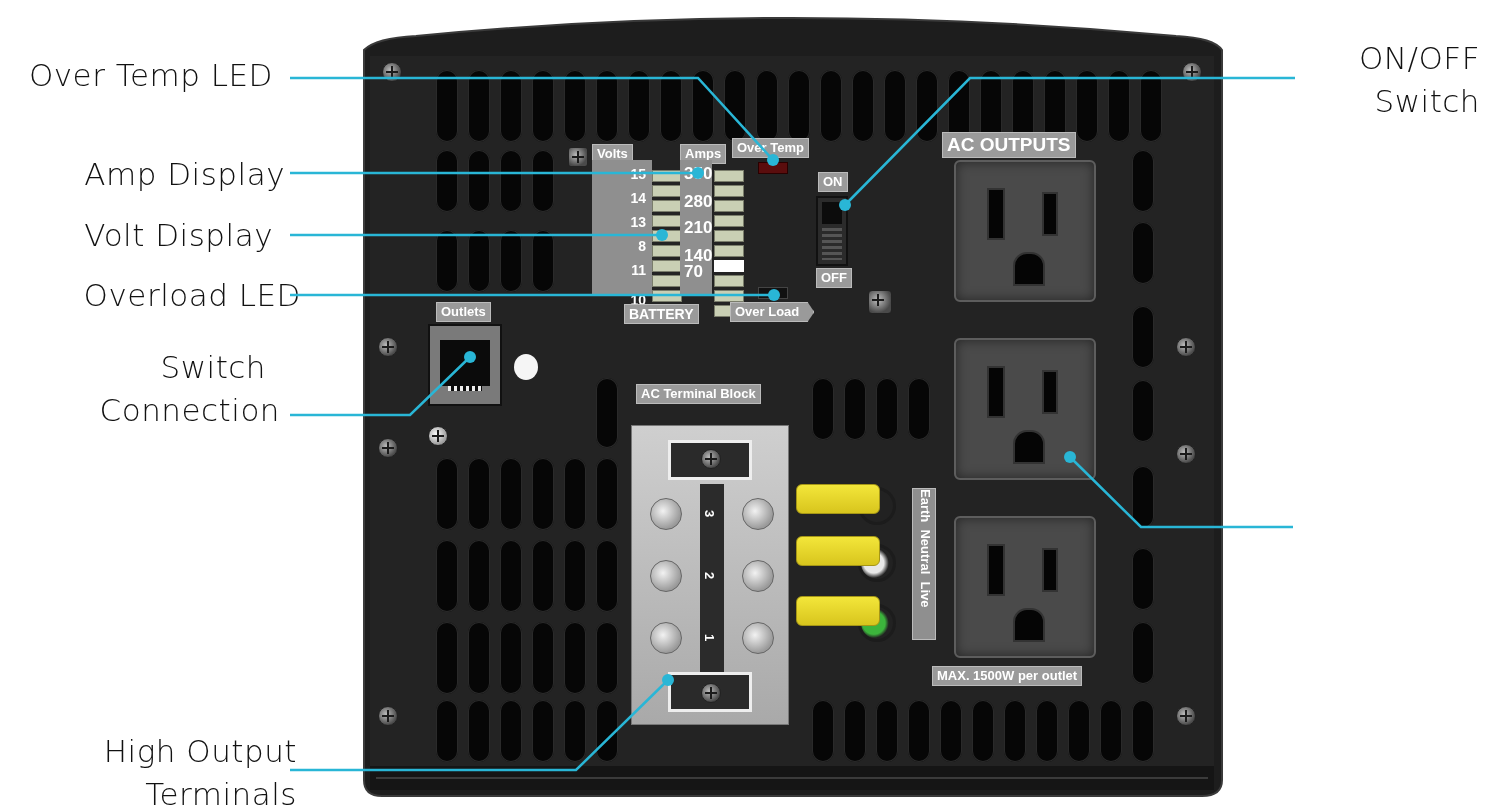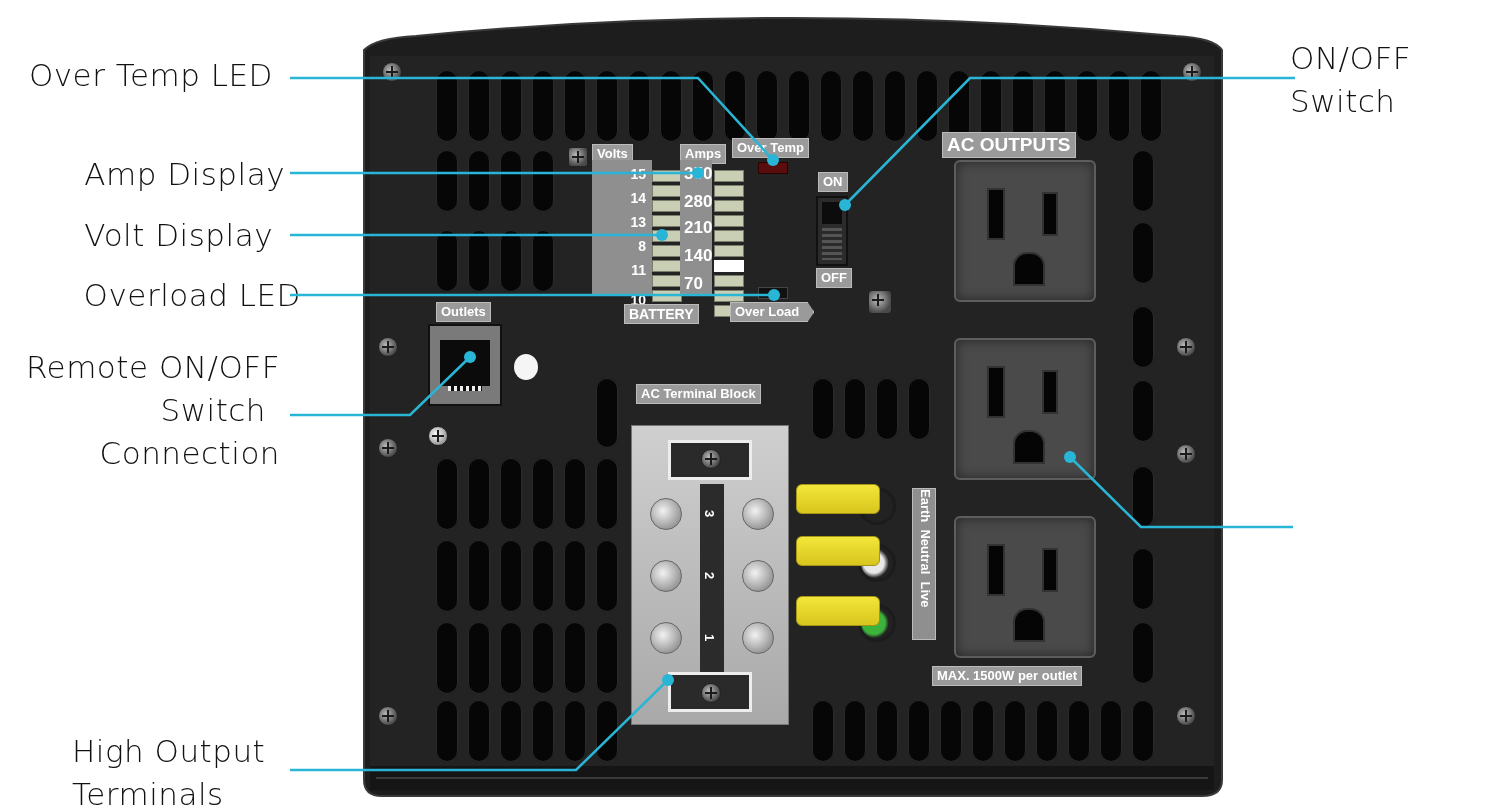--- a/index.html
+++ b/index.html
@@ -1,21 +1,21 @@
 <!DOCTYPE html>
 <html><head>
 <meta charset="utf-8">
 <style>
   html, body { margin:0; padding:0; background:#ffffff; }
   body { width:1500px; height:810px; position:relative; overflow:hidden;
          font-family:"DejaVu Sans", sans-serif; }
   .callout { position:absolute; color:#111; font-family:"DejaVu Sans", sans-serif;
              font-size:31px; line-height:43px; letter-spacing:0.5px; font-weight:300; }
   .callout.right-align { text-align:right; }
-  .callout.center-align { text-align:left; }
+  .callout.center-align { text-align:right; }
   #device { position:absolute; left:356px; top:10px; width:872px; height:790px; }
   .leaders { position:absolute; left:0; top:0; width:1500px; height:810px; pointer-events:none; }
   .plate { position:absolute; background:#9a9a9a; color:#fff; font-family:"Liberation Sans", sans-serif;
            font-weight:bold; font-size:13px; padding:1px 4px; line-height:16px; white-space:nowrap;
            border:1px solid #bbb; box-sizing:border-box; }
   .slot { position:absolute; width:22px; border-radius:11px; background:#060606;
           box-shadow: inset 0 0 0 1px #2a2a2a; }
   .screw { position:absolute; width:18px; height:18px; border-radius:50%;
            background:radial-gradient(circle at 40% 40%, #bdbdbd, #4a4a4a 70%); border:1px solid #222; }
   .screw::before, .screw::after { content:""; position:absolute; background:#1b1b1b; }
@@ -46,21 +46,20 @@
   .wire-hole { position:absolute; width:32px; height:32px; border-radius:50%; border:3px solid #1c1c1c; background:#222; }
 </style>
 </head>
 <body>
 
 <div class="callout right-align" style="left:0; top:54px; width:273px;">Over Temp LED</div>
 <div class="callout right-align" style="left:12px; top:153px; width:273px;">Amp Display</div>
 <div class="callout right-align" style="left:0; top:214px; width:273px;">Volt Display</div>
 <div class="callout right-align" style="left:0; top:274px; width:273px;margin-left:28px;">Overload LED</div>
 <div class="callout right-align" style="left:0; top:346px; width:280px;">
-  <div>Remote ON/OFF</div>
   <div style="padding-right:14px;">Switch</div>
   <div>Connection</div>
 </div>
 <div class="callout center-align" style="left:72px; top:730px; width:225px;">
   <div>High Output</div>
   <div>Terminals</div>
 </div>
 <div class="callout center-align" style="left:1290px; top:37px; width:190px;">
   <div>ON/OFF</div>
   <div>Switch</div>
@@ -197,21 +196,21 @@
     <div class="seg"></div>
     <div class="seg"></div>
     <div class="seg"></div>
   </div>
   <div class="plate" style="left:324px; top:134px;">Amps</div>
   <div class="scale-panel" style="left:324px; top:150px; width:32px; height:136px;">
     <span class="amp-num" style="top:4px;">350</span>
     <span class="amp-num" style="top:32px;">280</span>
     <span class="amp-num" style="top:58px;">210</span>
     <span class="amp-num" style="top:86px;">140</span>
-    <span class="amp-num" style="top:114px;">70</span>
+    <span class="amp-num" style="top:102px;">70</span>
   </div>
   <div class="led-col" style="left:358px; top:160px;">
     <div class="seg"></div>
     <div class="seg"></div>
     <div class="seg"></div>
     <div class="seg"></div>
     <div class="seg"></div>
     <div class="seg"></div>
     <div class="seg lit"></div>
     <div class="seg"></div>

